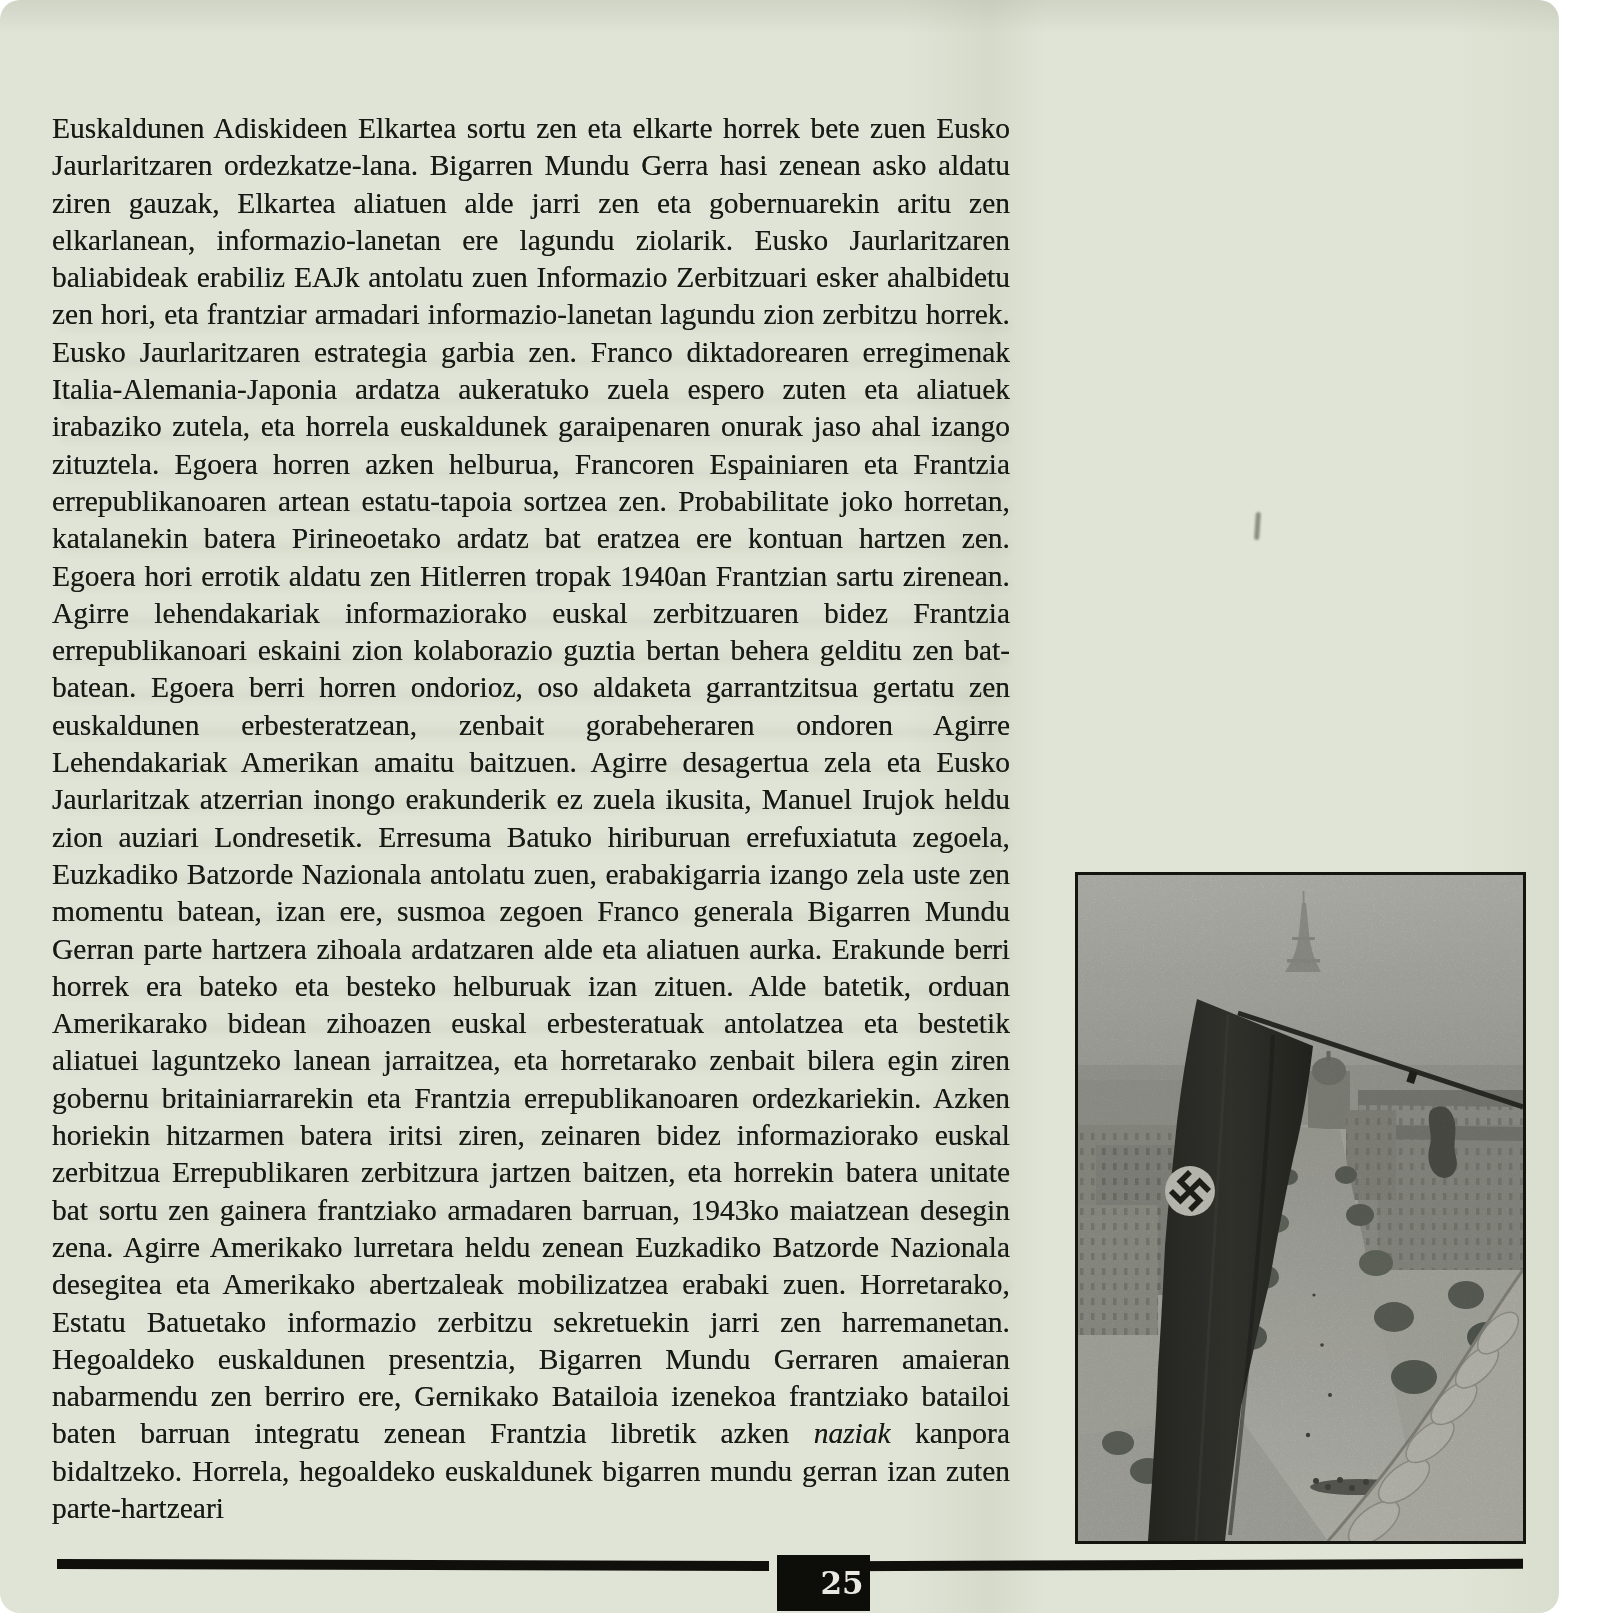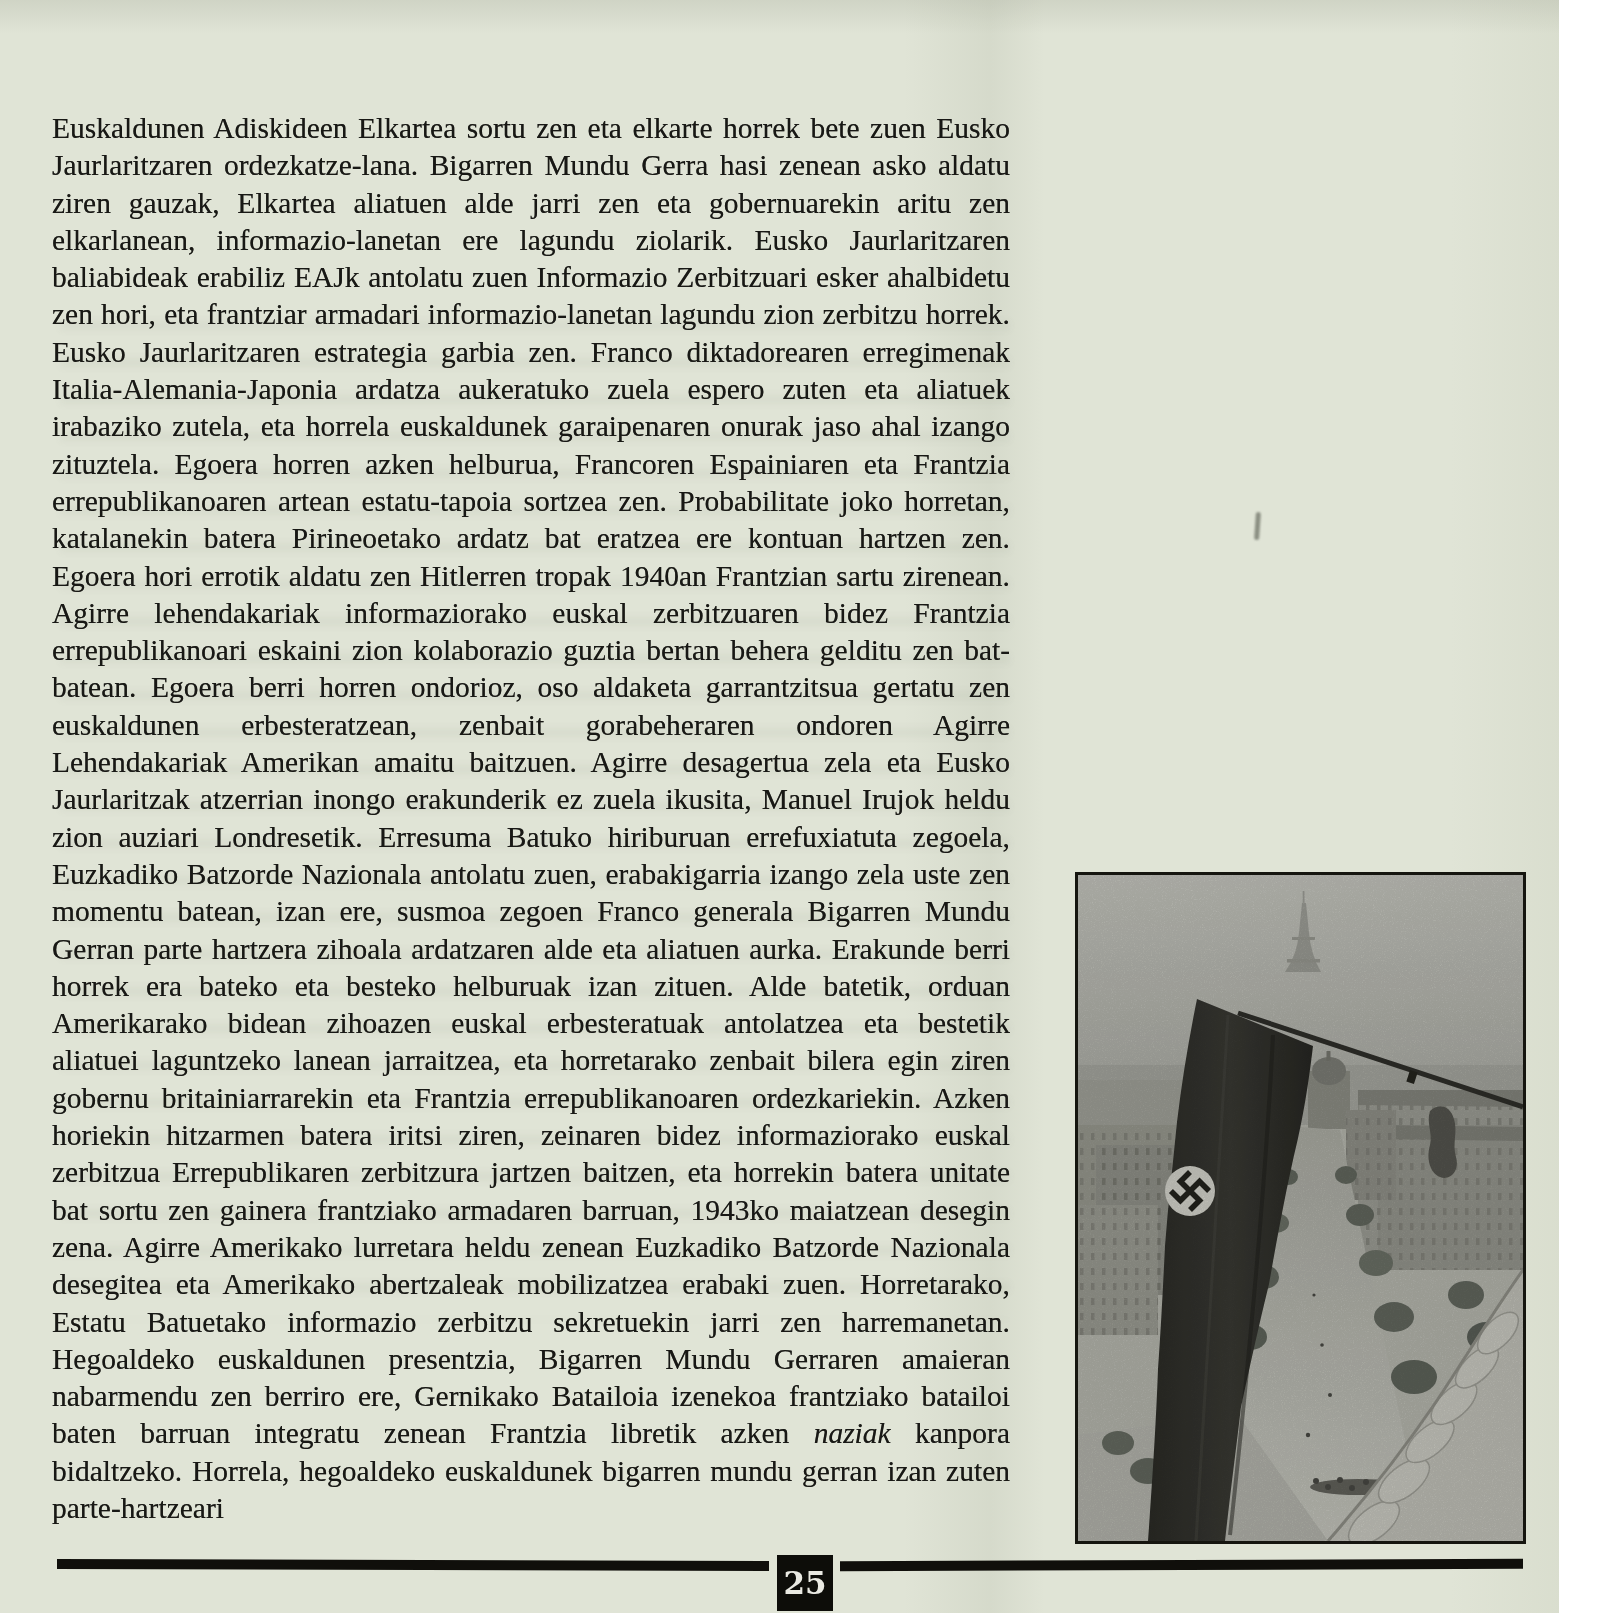--- a/index.html
+++ b/index.html
@@ -3,21 +3,21 @@
 <meta charset="utf-8">
 <style>
   html,body{margin:0;padding:0;}
   body{width:1605px;height:1613px;overflow:hidden;
        font-family:"Liberation Serif", serif;}
   .page{position:relative;width:1559px;height:1613px;
         background:
           linear-gradient(180deg, rgba(150,155,138,.22) 0, rgba(150,155,138,0) 34px),
           linear-gradient(90deg, rgba(0,0,0,0) 58%, rgba(165,172,152,.18) 63.5%, rgba(0,0,0,0) 67%),
           linear-gradient(90deg, rgba(0,0,0,0) 93%, rgba(205,210,192,.35) 100%),
-          #e0e4d6;}
+          #e0e4d6; border-radius: 20px;}
   
   .ghost{position:absolute;left:60px;top:320px;width:950px;height:1000px;
          background:repeating-linear-gradient(180deg, rgba(85,100,80,.10) 0 11px, rgba(85,100,80,0) 11px 37px);
          filter:blur(3px);opacity:.5;pointer-events:none;}
   .bodytext{position:absolute;left:52px;top:110px;width:958px;
             font-size:29.5px;line-height:37.3px;color:#181815;
             text-align:justify;text-justify:inter-word;
             text-shadow:0 0 .5px rgba(20,20,15,.65);}
   .bodytext i{font-style:italic;}
   .caption{position:absolute;left:1078px;top:612px;width:452px;
@@ -28,21 +28,21 @@
            filter:blur(1px);}
   .photo{position:absolute;left:1075px;top:872px;width:445px;height:666px;
          margin:0;border:3px solid #15150f;background:#b9bab2;}
   .photo svg{display:block;width:100%;height:100%;}
   .footer-rule{position:absolute;top:1560px;height:10px;background:#100f0b;}
   .rule-left{left:57px;width:712px;transform:rotate(.15deg);}
   .rule-right{left:840px;width:683px;transform:rotate(-.2deg);}
   .pagenum-box{position:absolute;left:777px;top:1555px;width:56px;height:56px;
                background:#0d0d09;color:#e9e9e2;display:flex;align-items:center;
                justify-content:center;font-weight:bold;font-size:31px;
-               font-family:"DejaVu Serif", serif;}
+               font-family:"DejaVu Serif", serif;padding-left:37px;}
 </style>
 </head>
 <body>
 
 <div class="page">
 
   <div class="ghost"></div>
 
   <div class="bodytext"><span>Euskaldunen Adiskideen Elkartea sortu zen eta elkarte horrek bete zuen Eusko Jaurlaritzaren ordezkatze-lana. Bigarren Mundu Gerra hasi zenean asko aldatu ziren gauzak, Elkartea aliatuen alde jarri zen eta gobernuarekin aritu zen elkarlanean, informazio-lanetan ere lagundu ziolarik. Eusko Jaurlaritzaren baliabideak erabiliz EAJk antolatu zuen Informazio Zerbitzuari esker ahalbidetu zen hori, eta frantziar armadari informazio-lanetan lagundu zion zerbitzu horrek.  Eusko Jaurlaritzaren estrategia garbia zen. Franco diktadorearen erregimenak Italia-Alemania-Japonia ardatza aukeratuko zuela espero zuten eta aliatuek irabaziko zutela, eta horrela euskaldunek garaipenaren onurak jaso ahal izango zituztela. Egoera horren azken helburua, Francoren Espainiaren eta Frantzia errepublikanoaren artean estatu-tapoia sortzea zen. Probabilitate joko horretan, katalanekin batera Pirineoetako ardatz bat eratzea ere kontuan hartzen zen. Egoera hori errotik aldatu zen Hitlerren tropak 1940an Frantzian sartu zirenean. Agirre lehendakariak informaziorako euskal zerbitzuaren bidez Frantzia errepublikanoari eskaini zion kolaborazio guztia bertan behera gelditu zen bat-batean. Egoera berri horren ondorioz, oso aldaketa garrantzitsua gertatu zen euskaldunen erbesteratzean, zenbait gorabeheraren ondoren Agirre Lehendakariak Amerikan amaitu baitzuen. Agirre desagertua zela eta Eusko Jaurlaritzak atzerrian inongo erakunderik ez zuela ikusita, Manuel Irujok heldu zion auziari Londresetik. Erresuma Batuko hiriburuan errefuxiatuta zegoela, Euzkadiko Batzorde Nazionala antolatu zuen, erabakigarria izango zela uste zen momentu batean, izan ere, susmoa zegoen Franco generala Bigarren Mundu Gerran parte hartzera zihoala ardatzaren alde eta aliatuen aurka. Erakunde berri horrek era bateko eta besteko helburuak izan zituen. Alde batetik, orduan Amerikarako bidean zihoazen euskal erbesteratuak antolatzea eta bestetik aliatuei laguntzeko lanean jarraitzea, eta horretarako zenbait bilera egin ziren gobernu britainiarrarekin eta Frantzia errepublikanoaren ordezkariekin. Azken horiekin hitzarmen batera iritsi ziren, zeinaren bidez informaziorako euskal zerbitzua Errepublikaren zerbitzura jartzen baitzen, eta horrekin batera unitate bat sortu zen gainera frantziako armadaren barruan, 1943ko maiatzean desegin zena. Agirre Amerikako lurretara heldu zenean Euzkadiko Batzorde Nazionala desegitea eta Amerikako abertzaleak mobilizatzea erabaki zuen. Horretarako, Estatu Batuetako informazio zerbitzu sekretuekin jarri zen harremanetan.  Hegoaldeko euskaldunen presentzia, Bigarren Mundu Gerraren amaieran nabarmendu zen berriro ere, Gernikako Batailoia izenekoa frantziako batailoi baten barruan integratu zenean Frantzia libretik azken </span><i>naziak</i><span> kanpora bidaltzeko. Horrela, hegoaldeko euskaldunek bigarren mundu gerran izan zuten parte-hartzeari</span></div>
 

